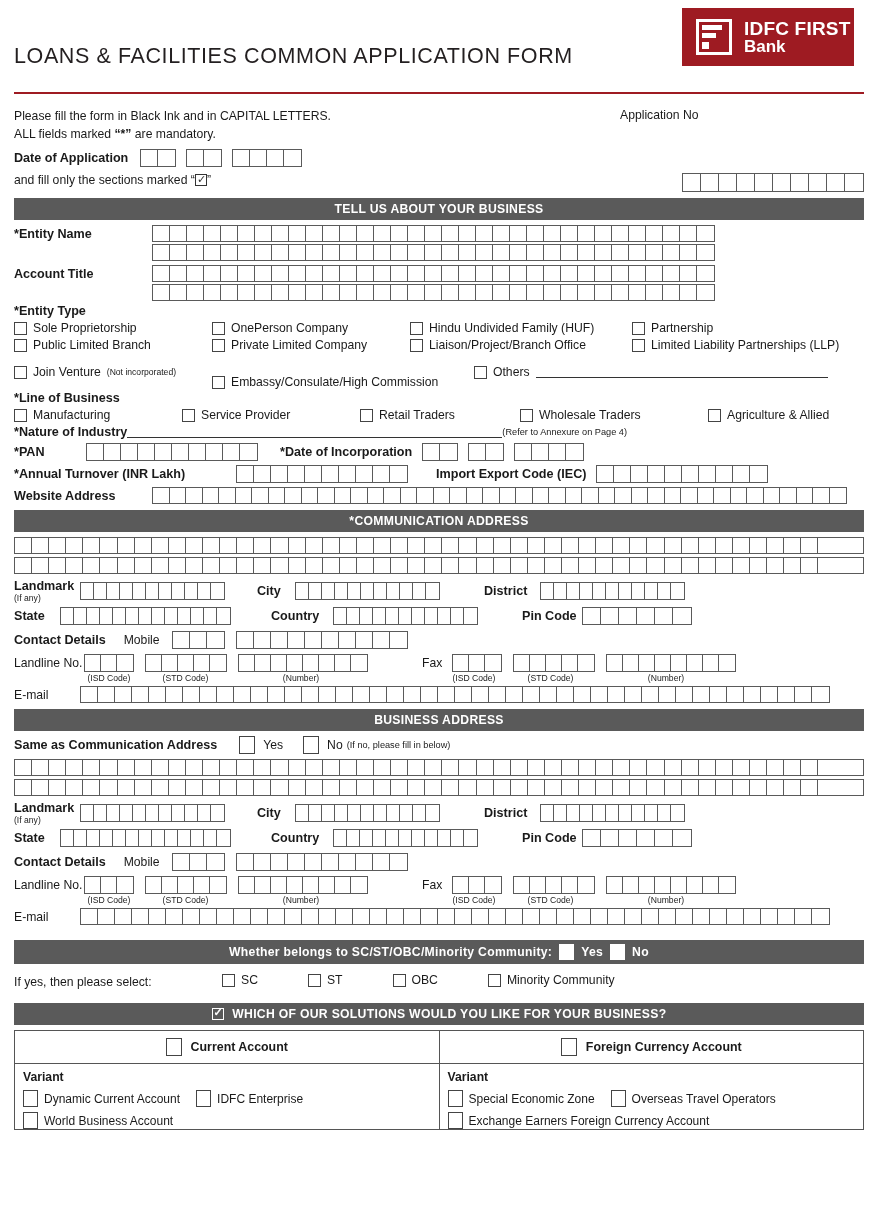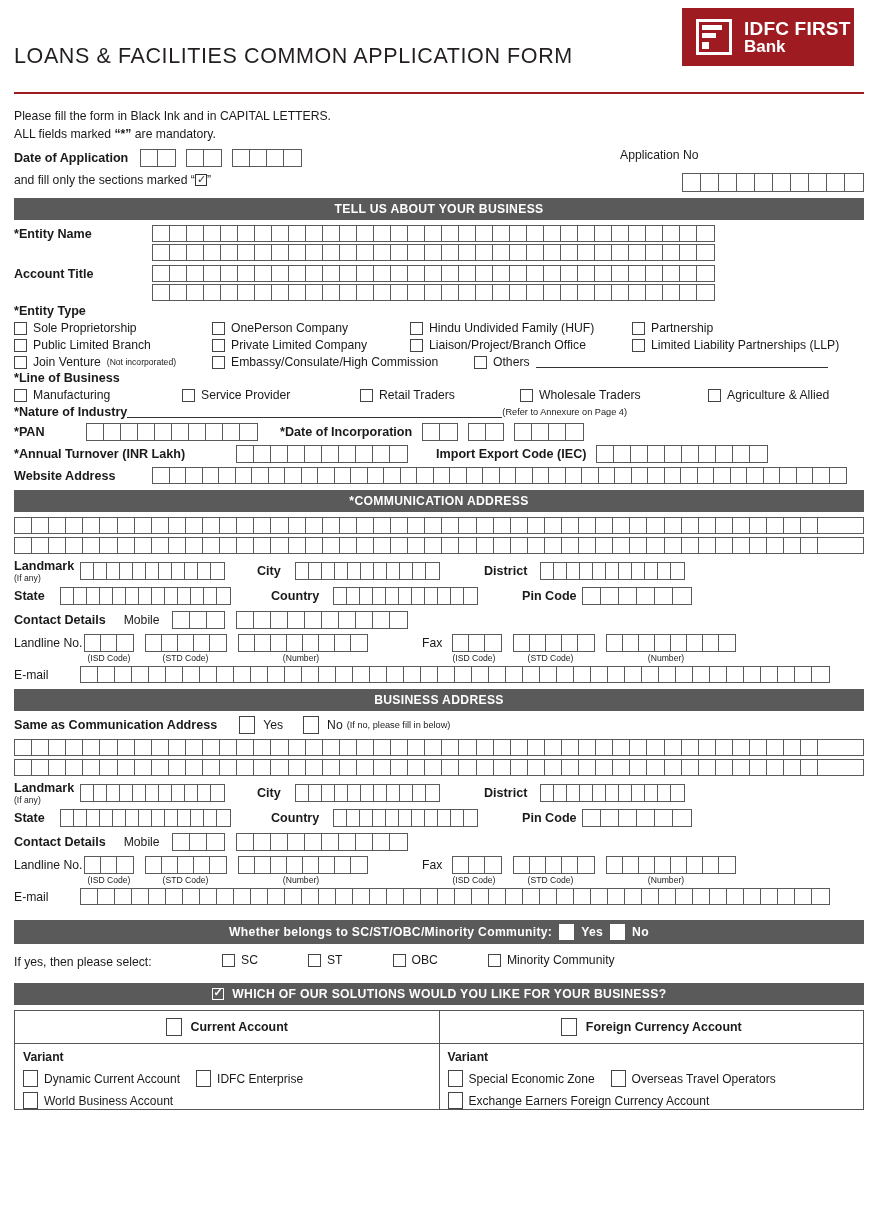--- a/index.html
+++ b/index.html
@@ -97,21 +97,21 @@
       </div>
     </div>
   </div>
   <div class="rule"></div>
 
   <div style="position:relative;">
     <div class="t" style="line-height:1.45;">Please fill the form in Black Ink and in CAPITAL LETTERS.</div>
     <div class="t" style="line-height:1.45;">
       <span>ALL fields marked </span><b>“*”</b><span> are mandatory.</span>
     </div>
-    <div class="t" style="position:absolute; left:606px; top:0;margin-top:40px;">Application No</div>
+    <div class="t" style="position:absolute; left:606px; top:0;">Application No</div>
 
     <div class="row" style="margin-top:6px; gap:12px;">
       <div class="tb">Date of Application</div>
       <div class="grp" id="doa-groups" style="gap:10px;">
           <div class="comb" style="height: 18px;">
             <i style="width: 17px;"></i>
             <i style="width: 17px;"></i>
           </div>
           <div class="comb" style="height: 18px;">
             <i style="width: 17px;"></i>
@@ -348,21 +348,21 @@
         <span class="cb"></span>
         <span class="t">Limited Liability Partnerships (LLP)</span>
       </div>
     </div>
   <div class="row" style="margin-bottom:2px;">
     <div class="cbrow" style="width:198px;">
       <span class="cb"></span>
       <span class="t">Join Venture</span>
       <span class="sm">(Not incorporated)</span>
     </div>
-    <div class="cbrow" style="width:262px;">
+    <div class="cbrow" style="width:262px;margin-top:20px;">
       <span class="cb"></span>
       <span class="t">Embassy/Consulate/High Commission</span>
     </div>
     <div class="cbrow" style="flex:1;">
       <span class="cb"></span>
       <span class="t">Others</span>
       <span class="line" style="max-width:292px;"></span>
     </div>
   </div>
 

